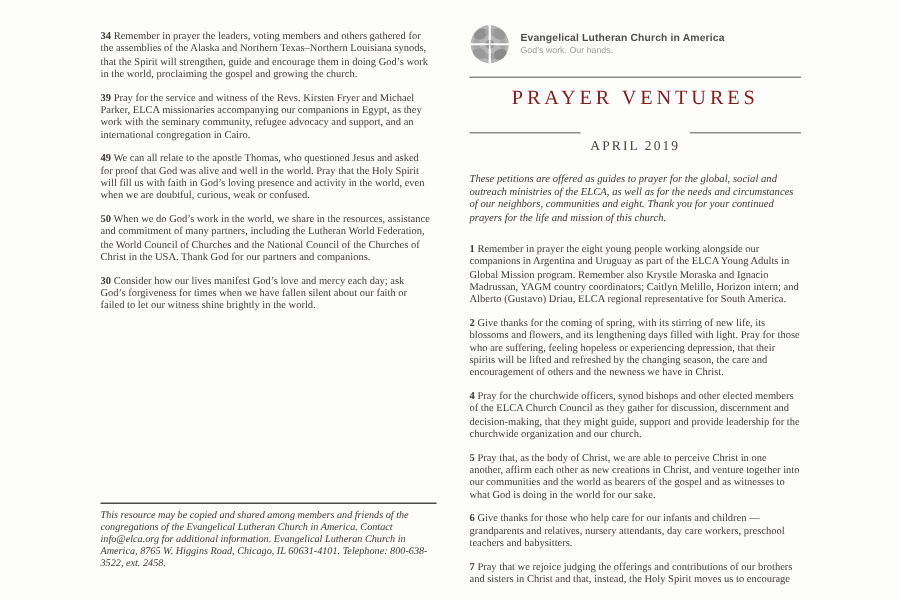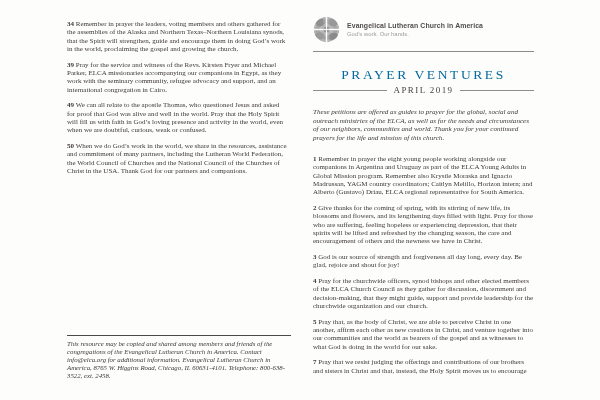--- a/index.html
+++ b/index.html
@@ -31,35 +31,36 @@
     font-family:"Liberation Sans", sans-serif; font-weight:bold;
     font-size:6.9px; color:#4f4d4b; letter-spacing:0.1px;
   }
   .org-tagline {
     font-family:"Liberation Sans", sans-serif;
     font-size:5.9px; color:#9d9d9d; margin-top:2.5px;
   }
   .top-rule { border:none; border-top:1.4px solid #8c8c8c; margin:3px 0 0 0; }
   .title {
     font-size:13.5px; font-weight:normal; letter-spacing:2.6px;
-    text-align:center; margin:15px 0 2px 0; color:#0369a1;
+    text-align:center; margin:5px 0 2px 0; color:#7f1d1d;
   }
   .subtitle-row { display:flex; align-items:center; gap:7px; margin:0 0 13px 0; }
   .sub-line { flex:1 1 auto; border-top:1.3px solid #8c8c8c; height:0; }
-  .subtitle { font-size:9px; letter-spacing:1.4px; color:#494440; white-space:nowrap; }
+  .subtitle { font-size:9px; letter-spacing:1.4px; color:#494440; white-space:nowrap;margin-top:17px; }
   .intro { font-style:italic; font-size:7.1px; line-height:8.5px; margin:0 0 13px 0; }
 </style>
 </head>
 <body>
 
 <div class="page page-left">
   <p class="para"><b class="num">34</b> <span>Remember in prayer the leaders, voting members and others gathered for the assemblies of the Alaska and Northern Texas–Northern Louisiana synods, that the Spirit will strengthen, guide and encourage them in doing God’s work in the world, proclaiming the gospel and growing the church.</span></p>
   <p class="para"><b class="num">39</b> <span>Pray for the service and witness of the Revs. Kirsten Fryer and Michael Parker, ELCA missionaries accompanying our companions in Egypt, as they work with the seminary community, refugee advocacy and support, and an international congregation in Cairo.</span></p>
   <p class="para"><b class="num">49</b> <span>We can all relate to the apostle Thomas, who questioned Jesus and asked for proof that God was alive and well in the world. Pray that the Holy Spirit will fill us with faith in God’s loving presence and activity in the world, even when we are doubtful, curious, weak or confused.</span></p>
   <p class="para"><b class="num">50</b> <span>When we do God’s work in the world, we share in the resources, assistance and commitment of many partners, including the Lutheran World Federation, the World Council of Churches and the National Council of the Churches of Christ in the USA. Thank God for our partners and companions.</span></p>
+  <p class="para"><b class="num">30</b> <span>Consider how our lives manifest God’s love and mercy each day; ask God’s forgiveness for times when we have fallen silent about our faith or failed to let our witness shine brightly in the world.</span></p>
 </div>
 
 <div class="footer-block">
   <p class="footer-text">This resource may be copied and shared among members and friends of the congregations of the Evangelical Lutheran Church in America. Contact info@elca.org for additional information. Evangelical Lutheran Church in America, 8765 W. Higgins Road, Chicago, IL 60631-4101. Telephone: 800-638-3522, ext. 2458.</p>
 </div>
 
 <div class="page page-right">
 
   <div class="logo-row">
     <svg class="logo-svg" viewBox="0 0 40 40" aria-hidden="true">
@@ -92,21 +93,21 @@
   <hr class="top-rule">
 
   <h1 class="title">PRAYER VENTURES</h1>
 
   <div class="subtitle-row">
     <span class="sub-line"></span>
     <span class="subtitle">APRIL 2019</span>
     <span class="sub-line"></span>
   </div>
 
-  <p class="intro">These petitions are offered as guides to prayer for the global, social and outreach ministries of the ELCA, as well as for the needs and circumstances of our neighbors, communities and world. Thank you for your continued prayers for the life and mission of this church.</p>
+  <p class="intro">These petitions are offered as guides to prayer for the global, social and outreach ministries of the ELCA, as well as for the needs and circumstances of our neighbors, communities and eight. Thank you for your continued prayers for the life and mission of this church.</p>
 
   <p class="para"><b class="num">1</b> <span>Remember in prayer the eight young people working alongside our companions in Argentina and Uruguay as part of the ELCA Young Adults in Global Mission program. Remember also Krystle Moraska and Ignacio Madrussan, YAGM country coordinators; Caitlyn Melillo, Horizon intern; and Alberto (Gustavo) Driau, ELCA regional representative for South America.</span></p>
   <p class="para"><b class="num">2</b> <span>Give thanks for the coming of spring, with its stirring of new life, its blossoms and flowers, and its lengthening days filled with light. Pray for those who are suffering, feeling hopeless or experiencing depression, that their spirits will be lifted and refreshed by the changing season, the care and encouragement of others and the newness we have in Christ.</span></p>
-  <p class="para"><b class="num">3</b> <span>God is our source of strength and forgiveness all day long, every day. Be glad, rejoice and shout for joy!</span></p>
   <p class="para"><b class="num">4</b> <span>Pray for the churchwide officers, synod bishops and other elected members of the ELCA Church Council as they gather for discussion, discernment and decision-making, that they might guide, support and provide leadership for the churchwide organization and our church.</span></p>
   <p class="para"><b class="num">5</b> <span>Pray that, as the body of Christ, we are able to perceive Christ in one another, affirm each other as new creations in Christ, and venture together into our communities and the world as bearers of the gospel and as witnesses to what God is doing in the world for our sake.</span></p>
-  <p class="para"><b class="num">7</b> <span>Pray that we resist judging the offerings and contributions of our brothers and sisters in Christ and that, instead, the Holy Spirit moves us to encourage</span></p>
+  <p class="para"><b class="num">6</b> <span>Give thanks for those who help care for our infants and children — grandparents and relatives, nursery attendants, day care workers, preschool teachers and babysitters.</span></p>
+  <p class="para"><b class="num">7</b> <span>Pray that we rejoice judging the offerings and contributions of our brothers and sisters in Christ and that, instead, the Holy Spirit moves us to encourage</span></p>
 </div>
 
 </body></html>

